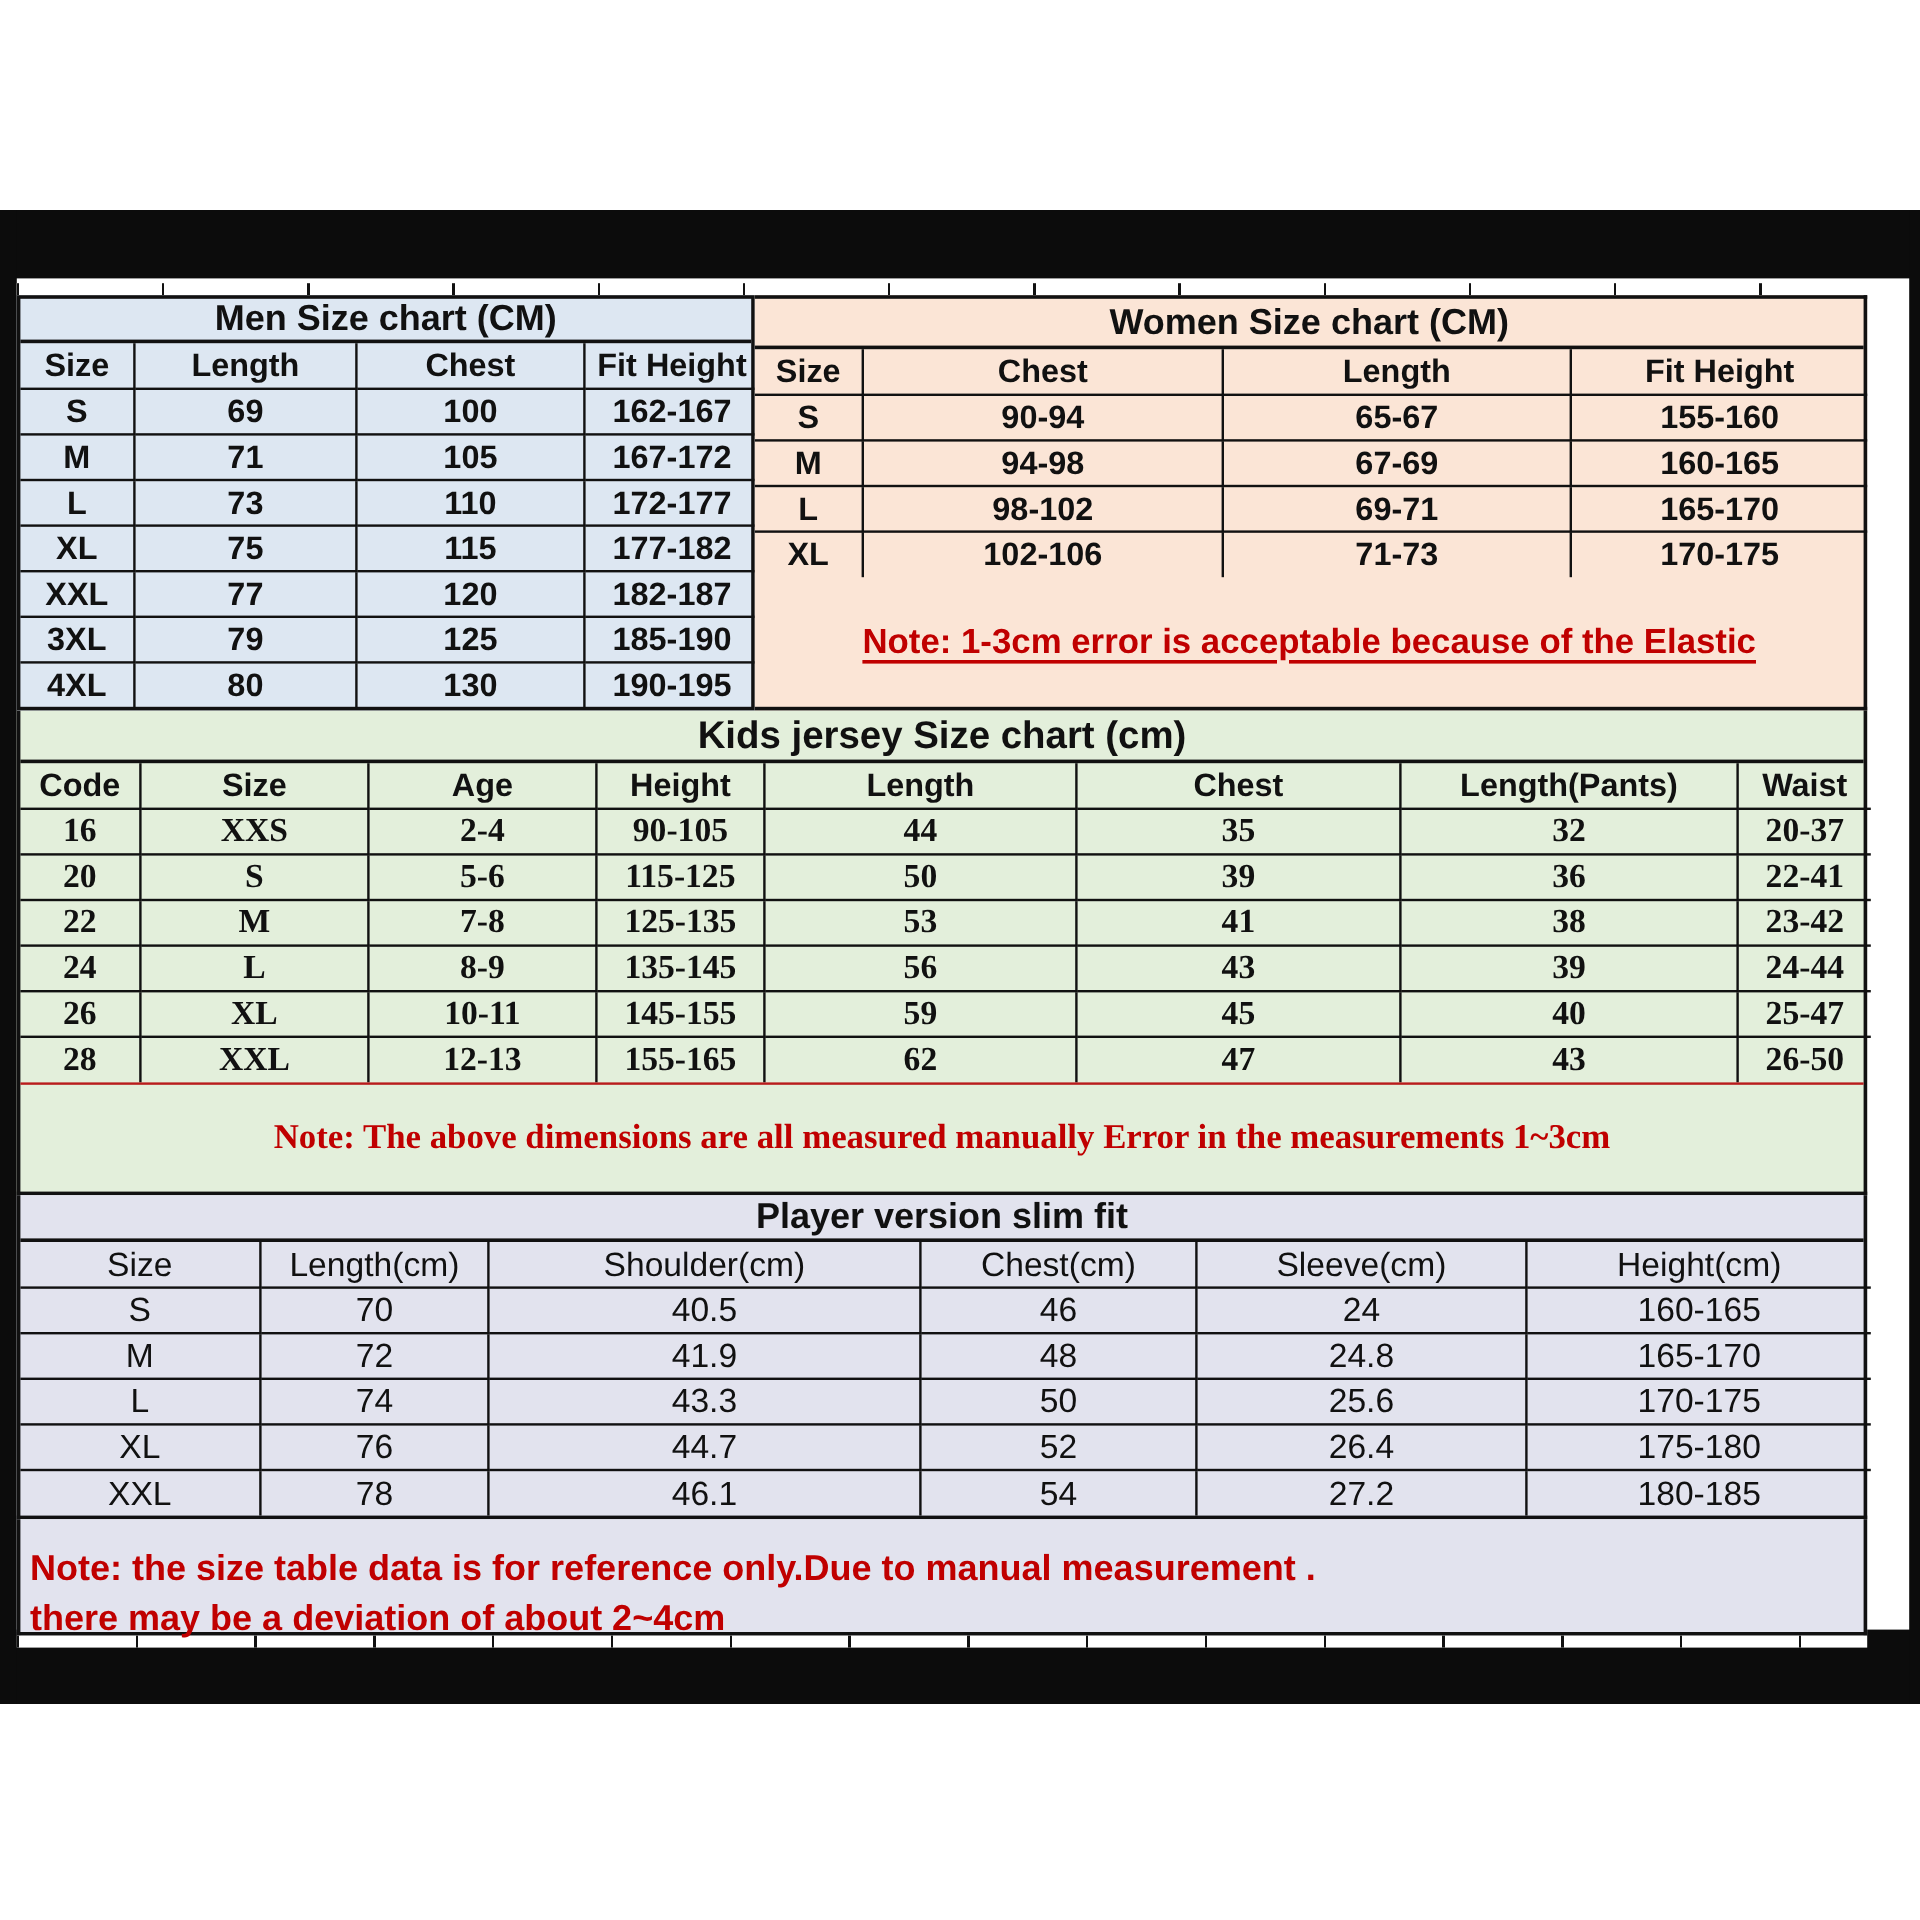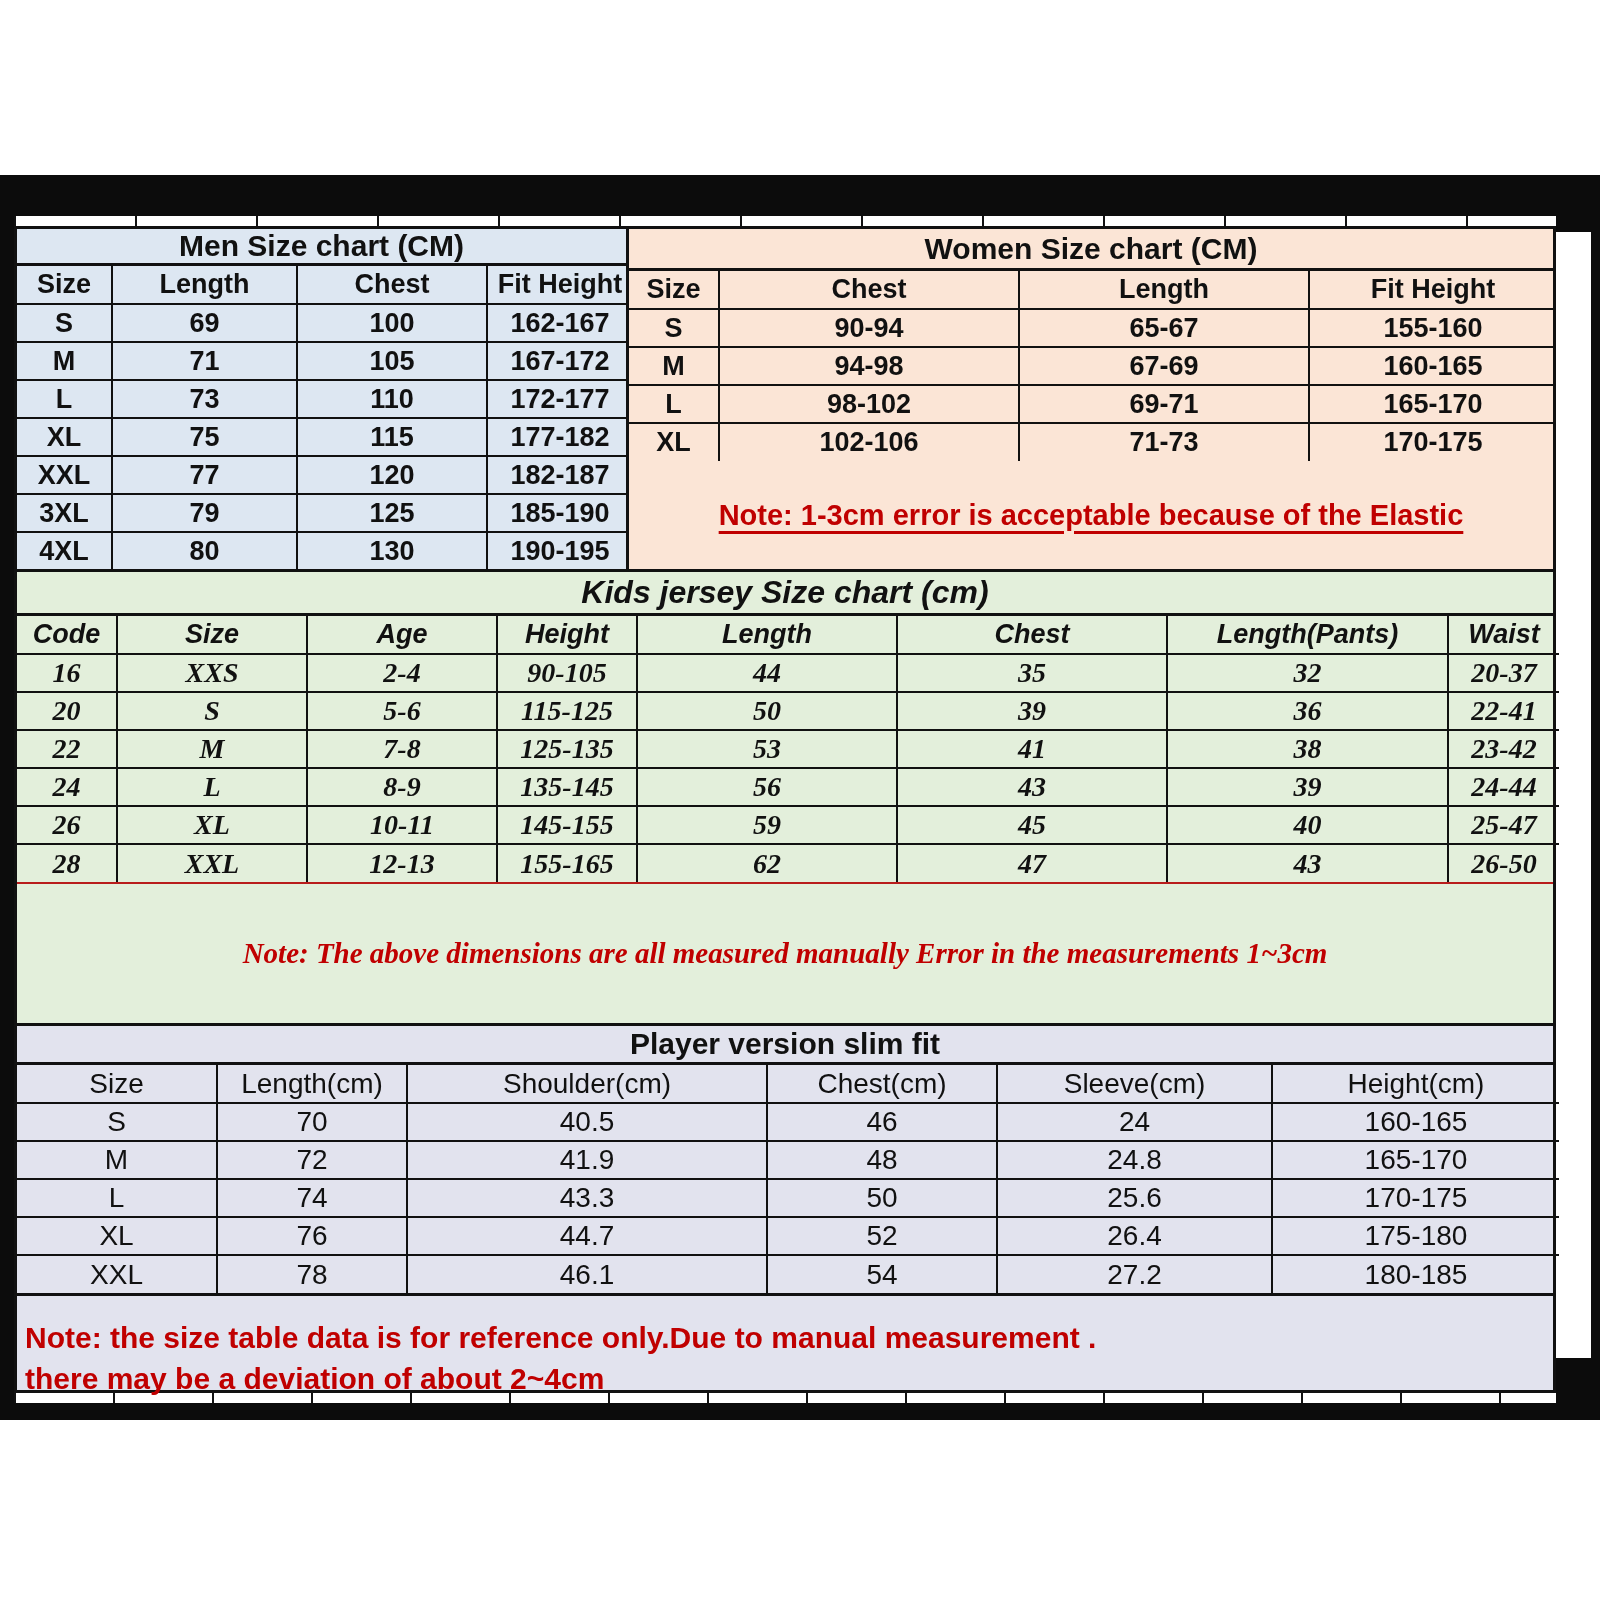--- a/index.html
+++ b/index.html
@@ -6,32 +6,32 @@
   html, body { width: 1600px; height: 1600px; background: #ffffff; }
   body { position: relative; font-family: "Liberation Sans", sans-serif; color: #111; }
 
   .band { position: absolute; left: 0; width: 1600px; background: var(--frame_black, #0c0c0c); }
   .band.top { top: 175px; height: 57px; }
   .band.bottom { top: 1358px; height: 62px; }
   .sidebar { position: absolute; top: 175px; height: 1245px; background: var(--frame_black, #0c0c0c); }
   .sidebar.left { left: 0; width: 14px; }
   .sidebar.right { right: 0; width: 9px; }
 
-  .main { position: absolute; left: 14px; top: 216px; width: 1542px; }
+  .main { position: absolute; left: 14px; top: 236px; width: 1542px; }
 
   .ruler { height: 10px; background: #fff;
            background-image: repeating-linear-gradient(90deg, #111 0 2px, transparent 2px 121px); }
   .ruler.bottom { background-image: repeating-linear-gradient(90deg, #111 0 2px, transparent 2px 99px); }
 
   .toprow { display: flex; }
 
   .section { border: 3px solid #111; display: flex; flex-direction: column; }
   .men-section   { width: 615px; height: 346px; background: var(--men_bg, #dde7f2); }
   .women-section { width: 927px; height: 346px; background: var(--women_bg, #fbe5d6); border-left: none; }
-  .kids-section  { width: 1542px; height: 454px; background: var(--kids_bg, #e3efdb); border-top: none; font-style: italic; }
+  .kids-section  { width: 1542px; height: 404px; background: var(--kids_bg, #e3efdb); border-top: none; }
   .player-section{ width: 1542px; height: 270px; background: var(--player_bg, #e2e3ee); border-top: none; }
   .footer-section{ width: 1542px; height: 97px;  background: var(--player_bg, #e2e3ee); border: 3px solid #111; border-top: none; }
 
   .sec-title { text-align: center; font-weight: 700; border-bottom: 3px solid #111;
                display: flex; align-items: center; justify-content: center; }
   .men-section .sec-title, .women-section .sec-title { height: 42px; font-size: 30px; }
   .kids-section .sec-title { height: 44px; font-size: 32px; }
   .player-section .sec-title { height: 40px; font-size: 30px; }
 
   table { border-collapse: collapse; width: 100%; table-layout: fixed; }

